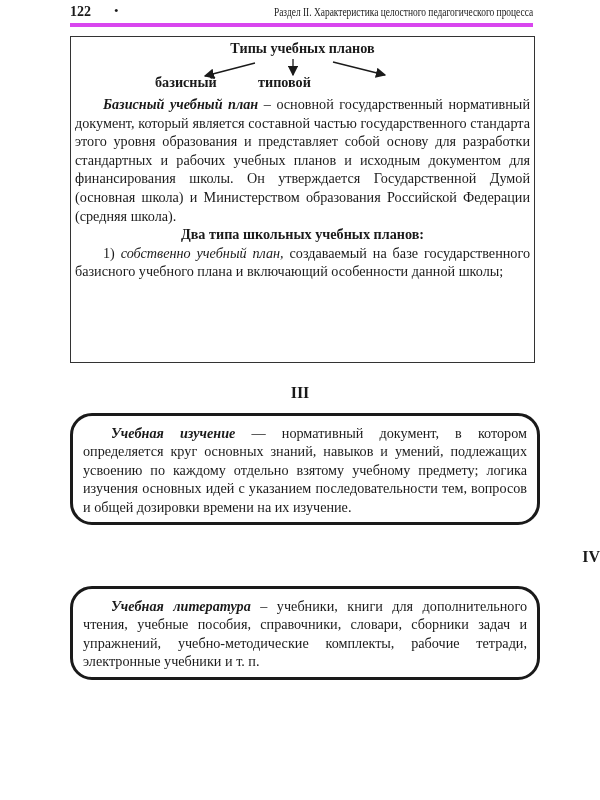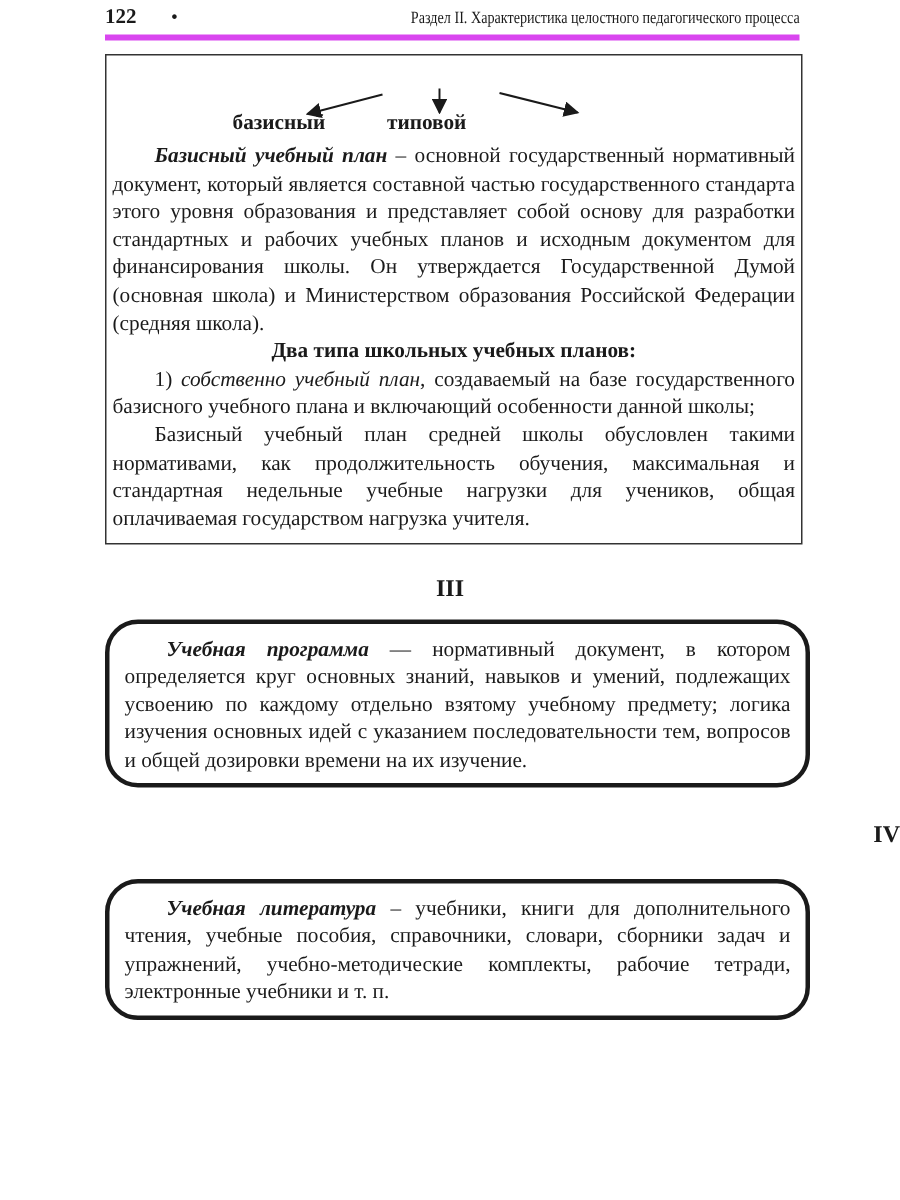--- a/index.html
+++ b/index.html
@@ -54,44 +54,42 @@
     <svg width="455" height="58">
       <defs>
         <marker id="ah" markerWidth="8" markerHeight="8" refX="7" refY="4" orient="auto">
           <path d="M0,0 L8,4 L0,8 z" fill="#1a1a1a"></path>
         </marker>
       </defs>
       <line x1="180" y1="26" x2="130" y2="39" stroke="#1a1a1a" stroke-width="1.3" marker-end="url(#ah)"></line>
       <line x1="218" y1="22" x2="218" y2="38" stroke="#1a1a1a" stroke-width="1.3" marker-end="url(#ah)"></line>
       <line x1="258" y1="25" x2="310" y2="38" stroke="#1a1a1a" stroke-width="1.3" marker-end="url(#ah)"></line>
     </svg>
+    <div class="diag-title">Типы учебных планов</div>
     <div class="diag-item" style="left:80px;">базисный</div>
     <div class="diag-item" style="left:183px;">типовой</div>
   </div>
 
   <div class="para">
     <span class="ind"></span><b><i>Базисный учебный план</i></b><span> – </span><span>основной государственный нормативный документ, который является составной частью государственного стандарта этого уровня образования и представляет собой основу для разработки стандартных и рабочих учебных планов и исходным документом для финансирования школы. Он утверждается Государственной Думой (основная школа) и Министерством образования Российской Федерации (средняя школа).</span>
   </div>
 
   <div class="center-b">Два типа школьных учебных планов:</div>
 
   <div class="para">
     <span class="ind"></span><span>1) </span><i>собственно учебный план,</i><span> создаваемый на базе государственного базисного учебного плана и включающий особенности данной школы;</span>
   </div>
 
-  <div class="para">
-    <span class="ind"></span><span>Базисный учебный план средней школы обусловлен такими нормативами, как продолжительность обучения, максимальная и стандартная недельные учебные нагрузки для учеников, общая оплачиваемая государством нагрузка учителя.</span>
-  </div>
 </div>
 
 <div class="roman" style="top:384px;">III</div>
 
 <div class="rbox" style="top:413px;">
   <div class="txt para">
-    <span class="ind"></span><b><i>Учебная программа</i></b><span> — </span><span>нормативный документ, в котором определяется круг основных знаний, навыков и умений, подлежащих усвоению по каждому отдельно взятому учебному предмету; логика изучения основных идей с указанием последовательности тем, вопросов и общей дозировки времени на их изучение.</span>
+    <span class="ind"></span><b><i>Учебная изучение</i></b><span> — </span><span>нормативный документ, в котором определяется круг основных знаний, навыков и умений, подлежащих усвоению по каждому отдельно взятому учебному предмету; логика изучения основных идей с указанием последовательности тем, вопросов и общей дозировки времени на их изучение.</span>
   </div>
 </div>
 
 <div class="roman" style="top:548px;text-align:right;">IV</div>
 
 <div class="rbox" style="top:566px;margin-top:20px;">
   <div class="txt para">
     <span class="ind"></span><b><i>Учебная литература</i></b><span> – </span><span>учебники, книги для дополнительного чтения, учебные пособия, справочники, словари, сборники задач и упражнений, учебно-методические комплекты, рабочие тетради, электронные учебники и т. п.</span>
   </div>
 </div>

